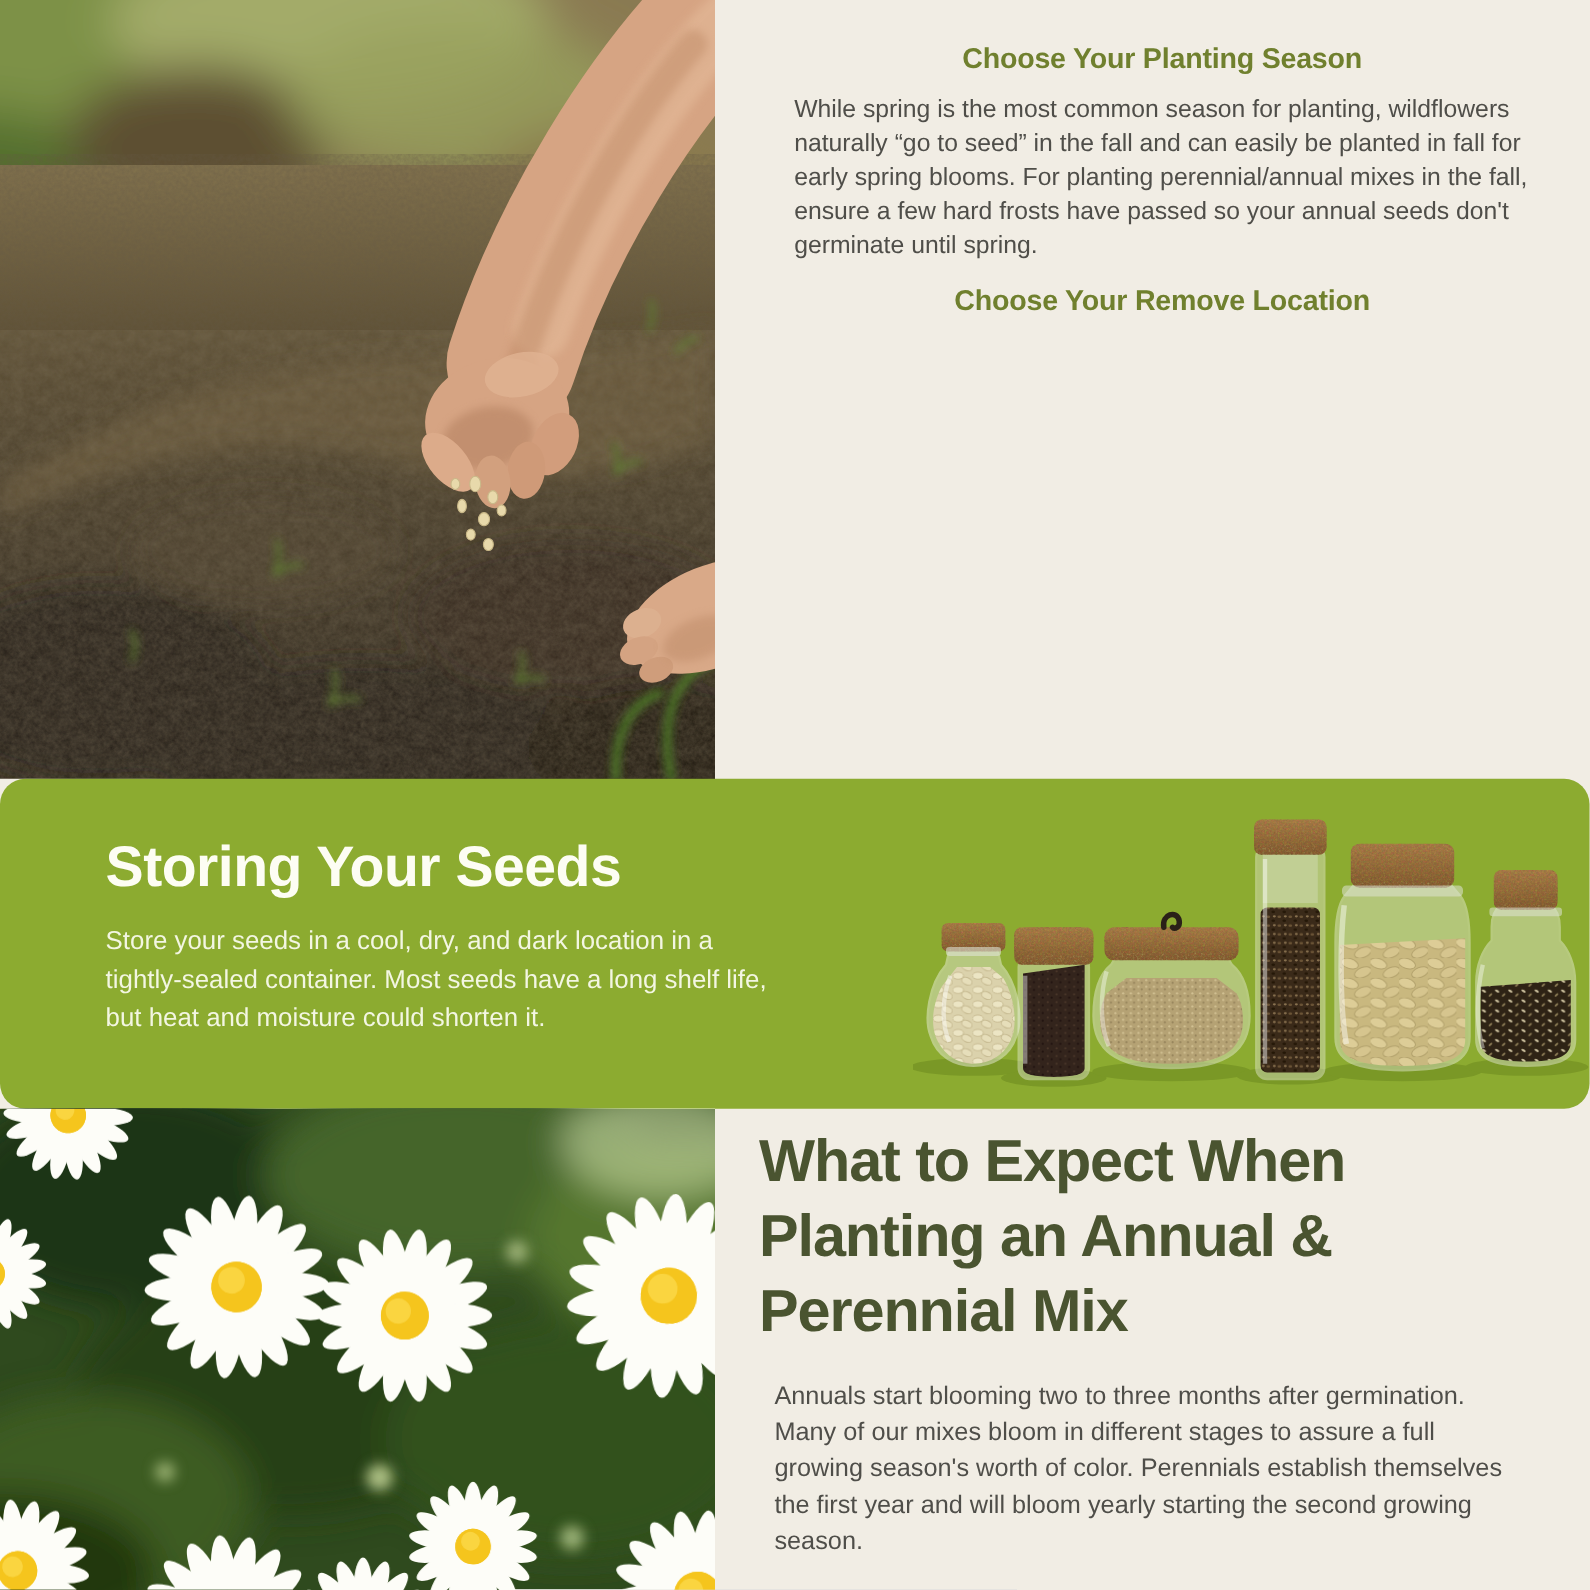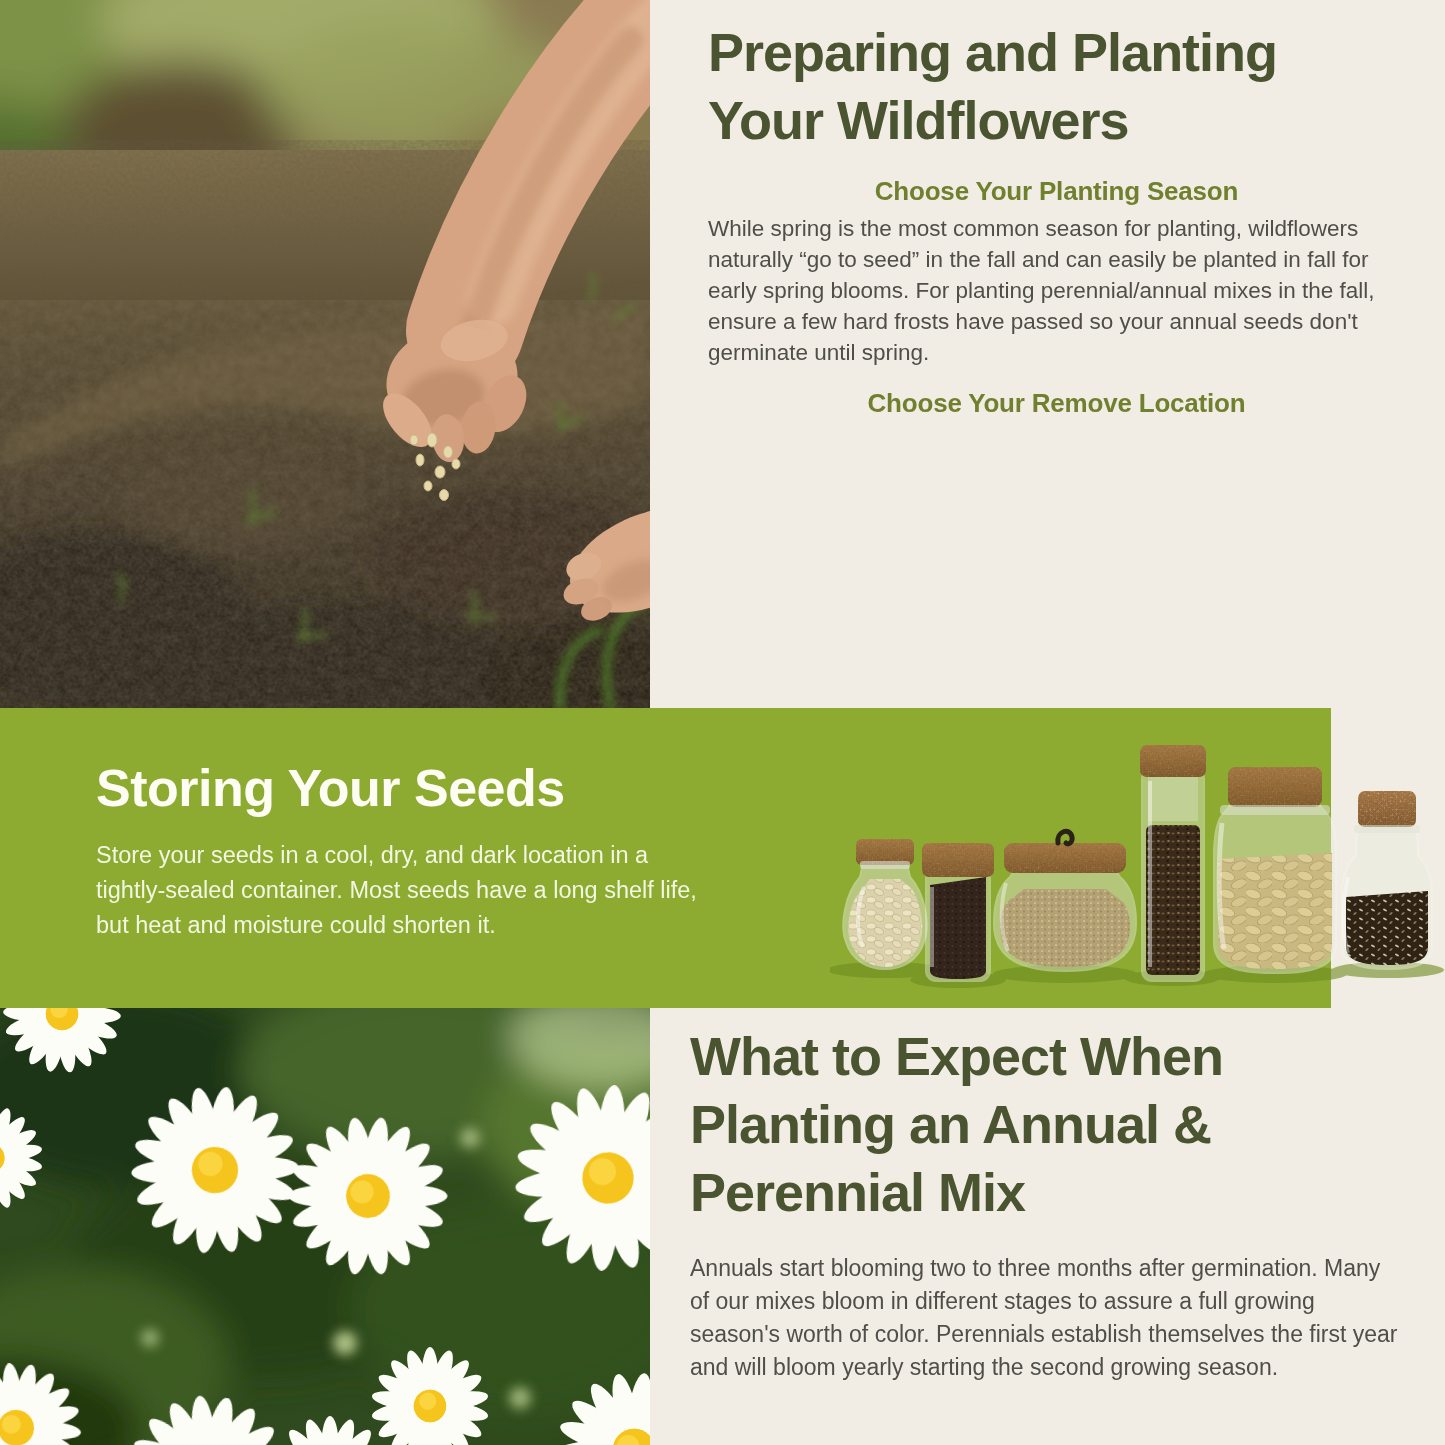--- a/index.html
+++ b/index.html
@@ -22,25 +22,25 @@
     margin:0;font-size:54px;line-height:68px;font-weight:700;
     color:#4a5430;letter-spacing:-1px;max-width:660px;
   }
   .panel-top h1.big{margin-bottom:22px;}
   .panel-bottom h1.big{margin-bottom:26px;max-width:640px;}
   h3.sub{
     margin:20px 0 6px 0;font-size:26px;line-height:31px;font-weight:700;
     color:#70802e;letter-spacing:-0.2px;text-align:center;
   }
   p.body{
-    margin:0;font-size:22.5px;line-height:31px;max-width:712px;color:#4f4e49;
+    margin:14px;font-size:22.5px;line-height:31px;max-width:712px;color:#4f4e49;
   }
   .panel-bottom p.body{font-size:23px;line-height:33px;max-width:718px;}
   
-  .band{left:0;top:708px;width:1331px;height:300px;background:#8cab30;}
+  .band{left:0;top:708px;width:1445px;height:300px;background:#8cab30;border-radius:23px;}
   .band-text{position:absolute;left:96px;top:50px;width:640px;color:#fdfdf3;}
   .band-text h2{
     margin:0;font-size:52px;line-height:60px;font-weight:700;
     color:#fdfdf3;letter-spacing:-0.5px;
   }
   .band-text p{
     margin:20px 0 16px 0;font-size:23.5px;line-height:35px;color:#f3f6e2;max-width:625px;
   }
   .band-photo{position:absolute;left:830px;top:19px;width:615px;height:262px;}
 </style>
@@ -145,21 +145,20 @@
         <ellipse cx="0" cy="0" rx="82" ry="46" fill="#d9a988"></ellipse>
         <ellipse cx="-62" cy="-18" rx="18" ry="13" fill="#dcb08f"></ellipse>
         <ellipse cx="-74" cy="4" rx="18" ry="12" fill="#d4a382"></ellipse>
         <ellipse cx="-66" cy="26" rx="16" ry="11" fill="#cf9d7b"></ellipse>
         <ellipse cx="-20" cy="14" rx="34" ry="18" fill="#bd8a68" opacity="0.5" filter="url(#blurSm)"></ellipse>
       </g>
     </svg>
   </div>
 
   <div class="abs panel panel-top">
-    <h1 class="big">Preparing and Planting Your Wildflowers</h1>
 
     <div>
       <h3 class="sub">Choose Your Planting Season</h3>
       <p class="body">While spring is the most common season for planting, wildflowers naturally “go to seed” in the fall and can easily be planted in fall for early spring blooms. For planting perennial/annual mixes in the fall, ensure a few hard frosts have passed so your annual seeds don't germinate until spring.</p>
     </div>
 
     <div>
       <h3 class="sub">Choose Your Remove Location</h3>
     </div>
 

